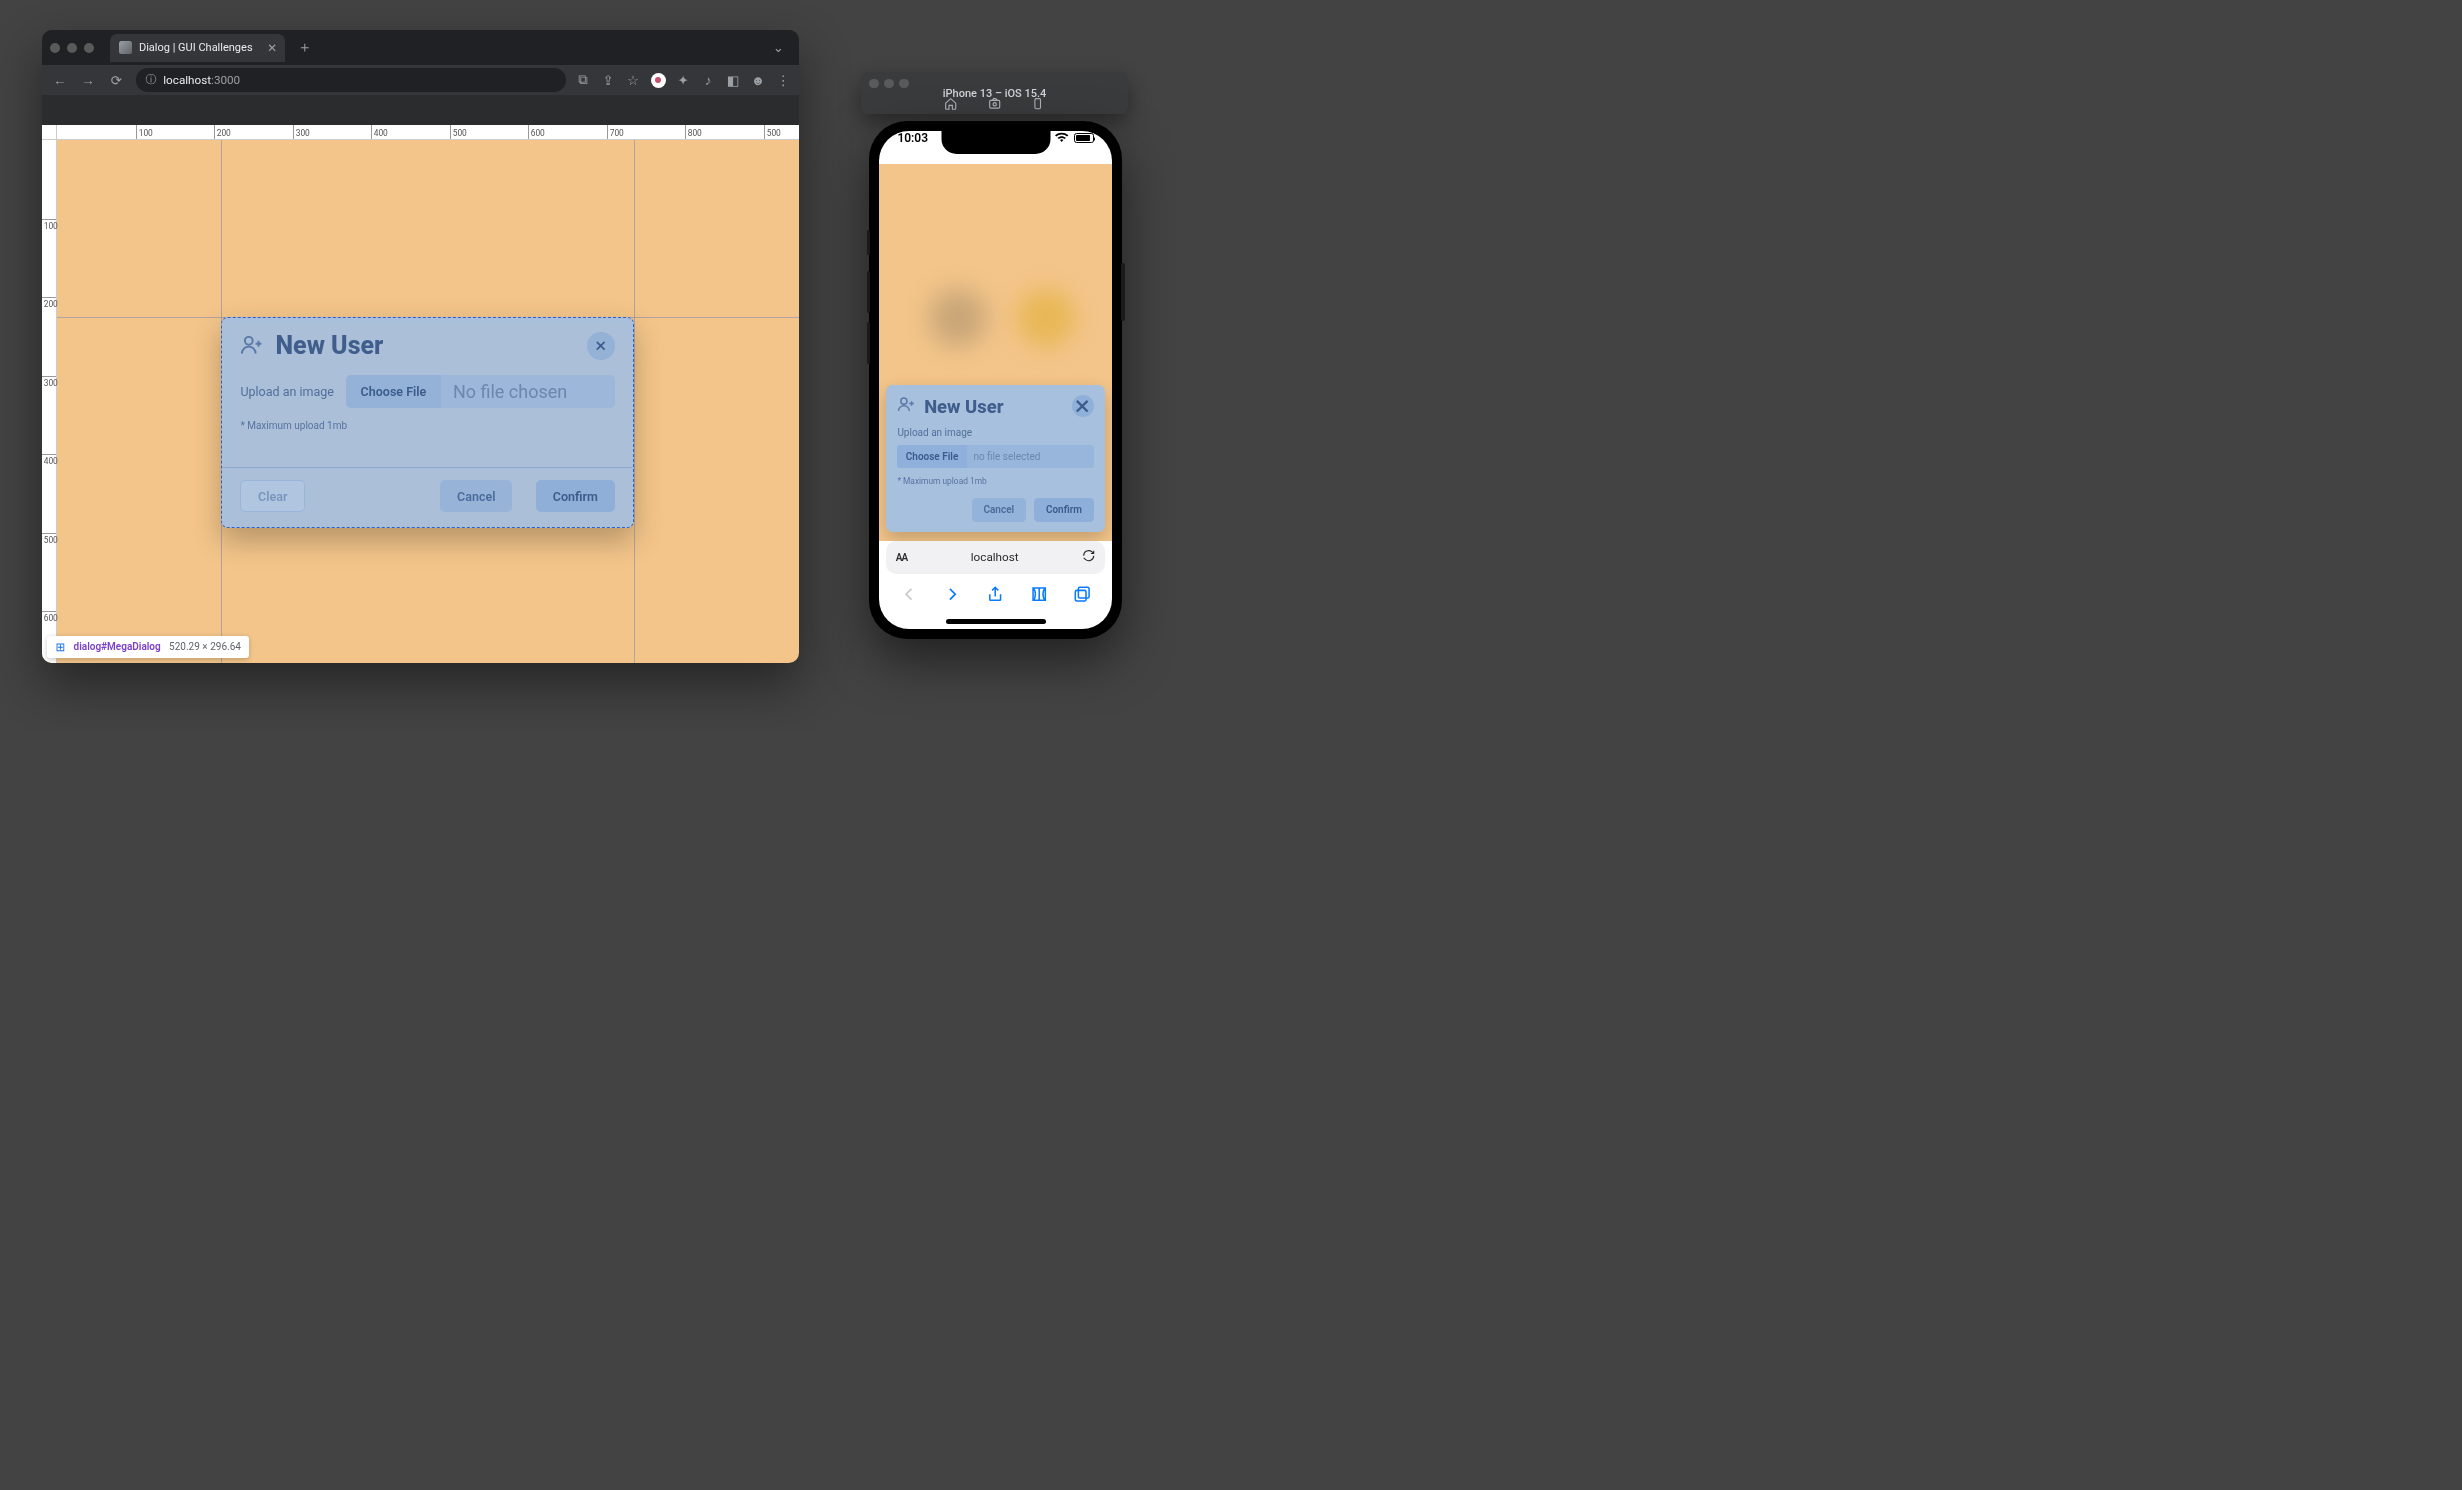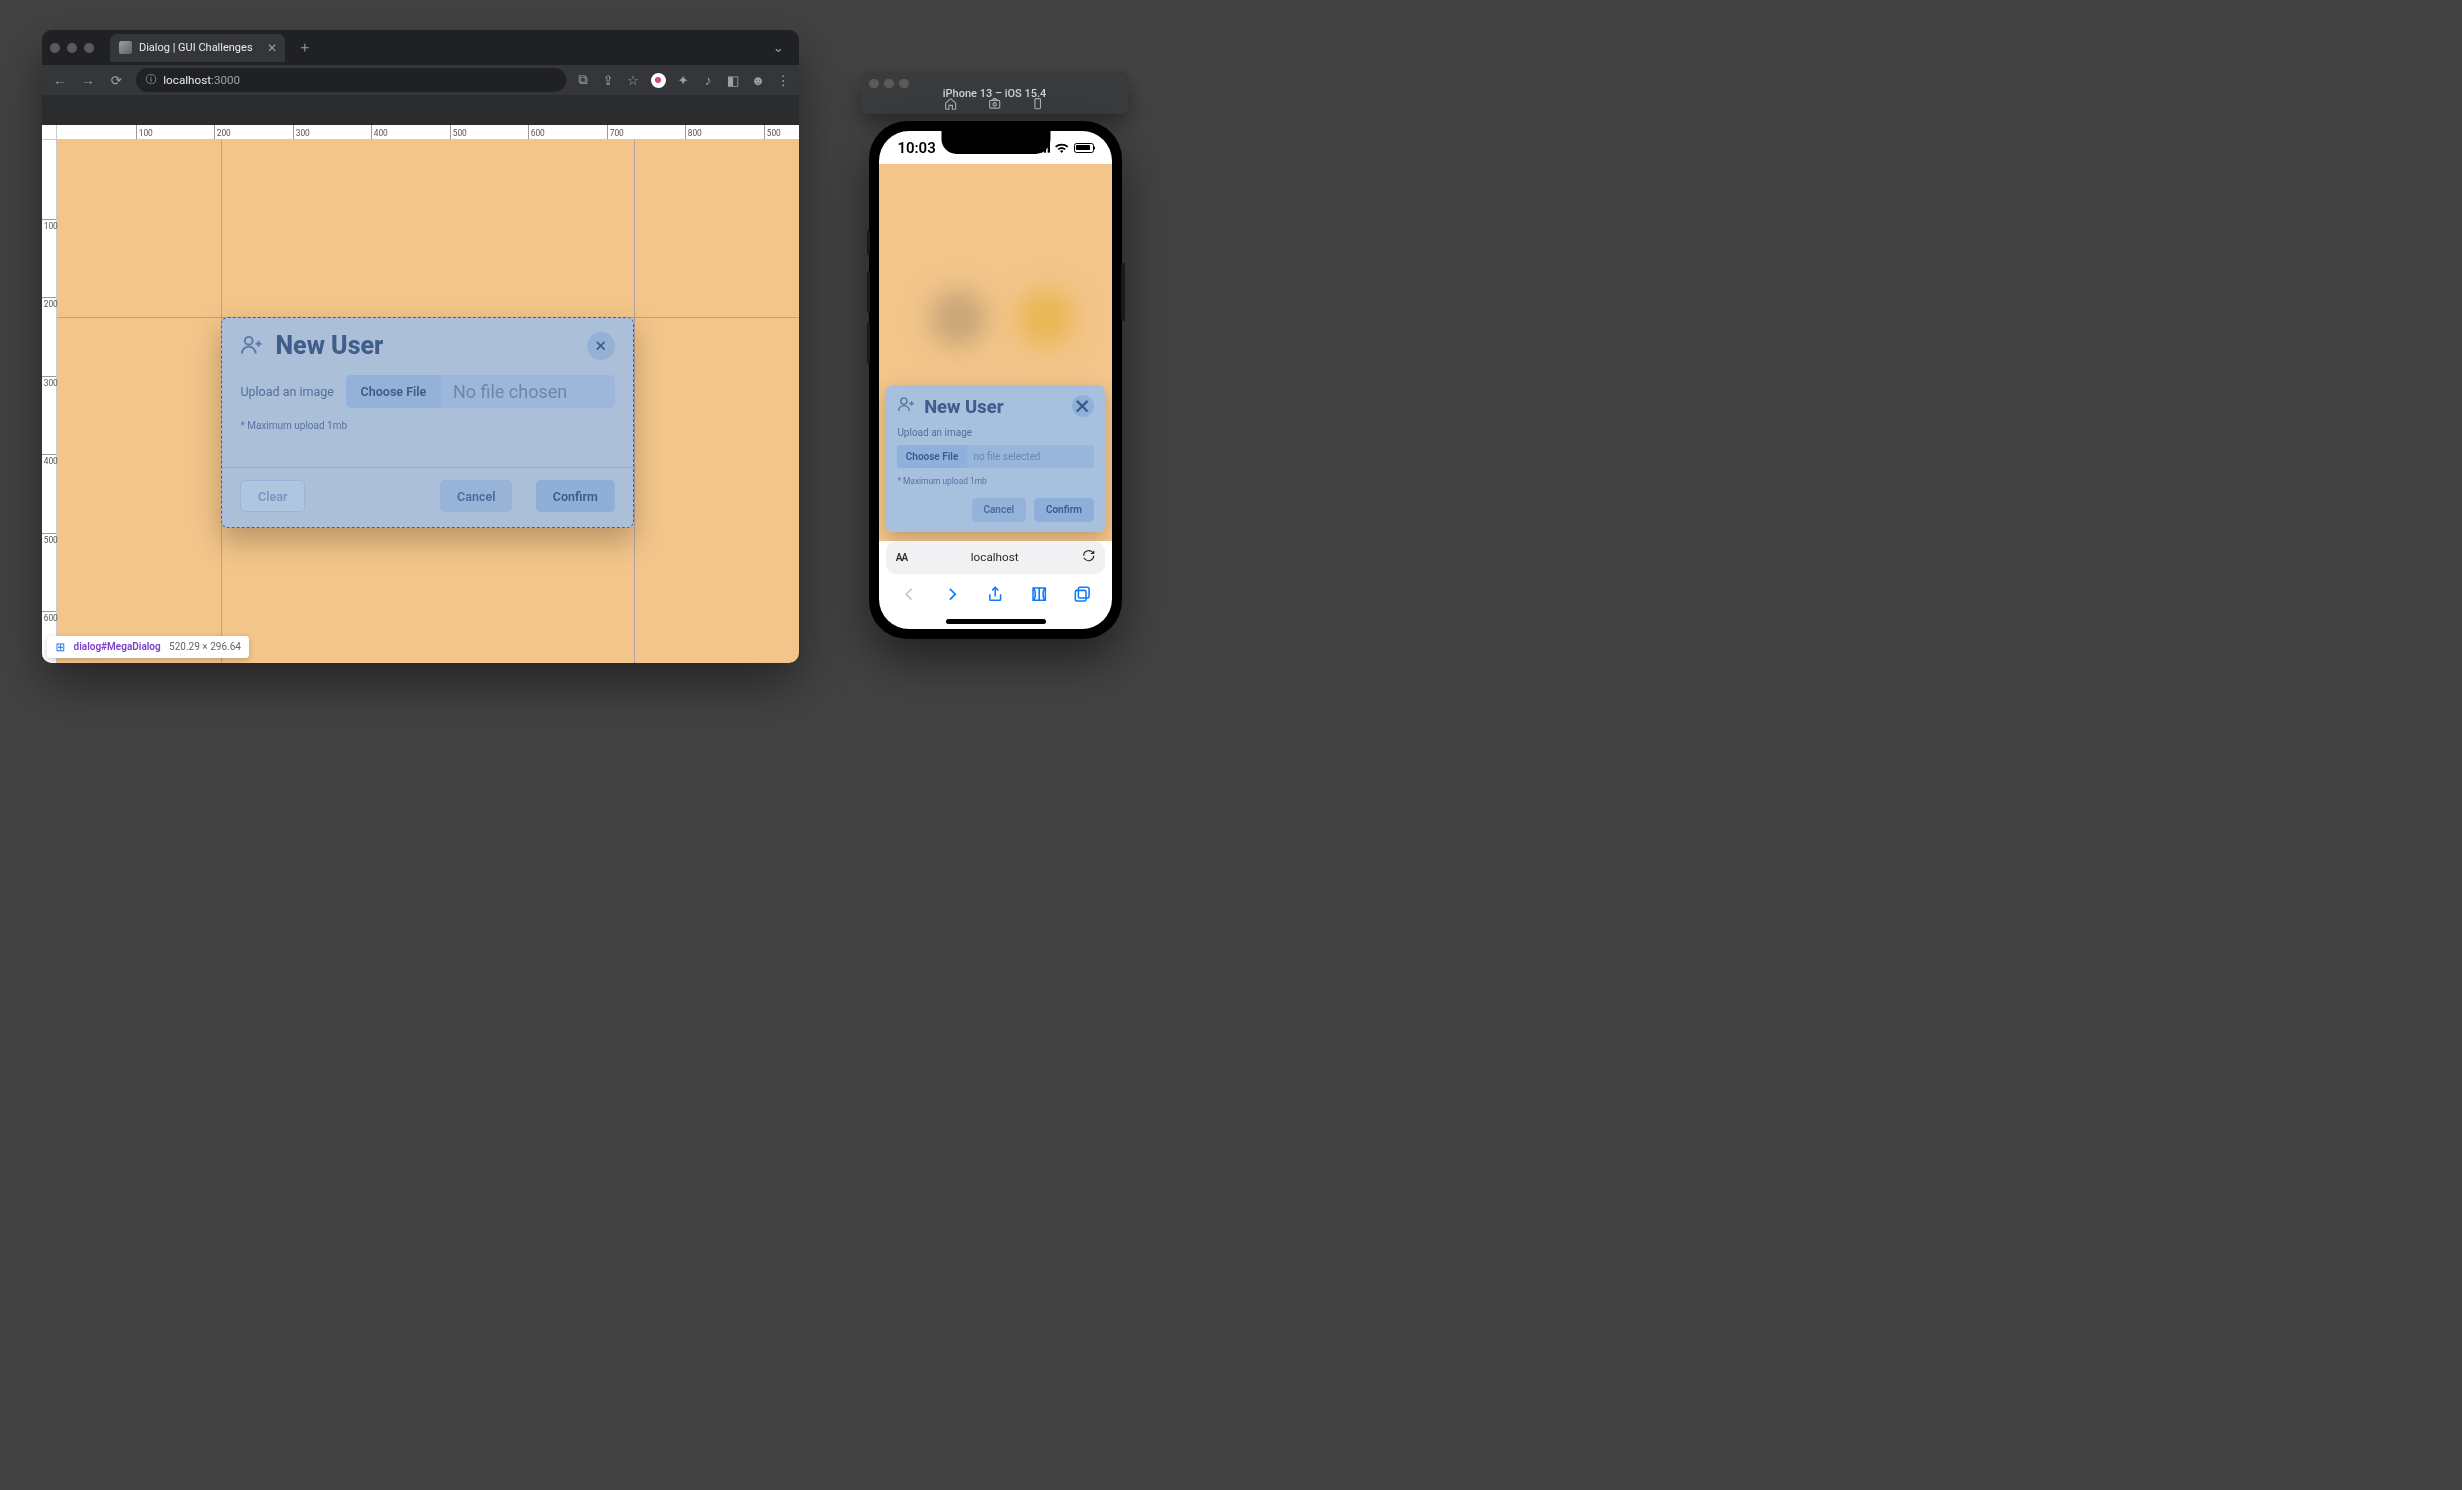--- a/index.html
+++ b/index.html
@@ -137,21 +137,21 @@
     background:#000; border-radius:38px; padding:10px;
     box-shadow: 0 21px 50px rgba(0,0,0,.5);
   }
   .phone .btn-side{position:absolute;background:#1a1a1a;border-radius:2.5px;}
   .phone .b1{right:-2.5px;top:142px;width:3.3px;height:58px;}
   .phone .b2{left:-2.5px;top:109px;width:3.3px;height:25px;}
   .phone .b3{left:-2.5px;top:150px;width:3.3px;height:42px;}
   .phone .b4{left:-2.5px;top:201px;width:3.3px;height:42px;}
   .screen{width:100%;height:100%;background:#fff;border-radius:30px;overflow:hidden;position:relative;display:flex;flex-direction:column;}
   .notch{position:absolute;top:0;left:50%;transform:translateX(-50%);width:109px;height:23.4px;background:#000;border-radius:0 0 15px 15px;z-index:5;}
-  .status{height:33px;display:flex;align-items:center;padding:0 18.4px;font-size:15px;font-weight:600;color:#000;}
+  .status{height:33px;display:flex;align-items:flex-start;padding:0 18.4px;font-size:12px;font-weight:600;color:#000;}
   .status .right{margin-left:auto;display:flex;gap:5px;align-items:center;}
   .sig svg{width:14px;height:10px;}
   .wifi svg{width:13.4px;height:10px;}
   .batt{width:20px;height:10px;border:1.3px solid #000;border-radius:2.5px;position:relative;}
   .batt::after{content:"";position:absolute;right:-2.5px;top:2.5px;width:1.7px;height:4.2px;background:#000;border-radius:0 1.7px 1.7px 0;}
   .batt .fill{position:absolute;inset:1.3px 2.5px 1.3px 1.3px;background:#000;border-radius:0.8px;}
 
   .safari-body{flex:1;background:#f3c58a;position:relative;overflow:hidden;}
   .blur-blob{position:absolute;width:58px;height:58px;border-radius:50%;filter:blur(11.7px);}
   .blob1{left:50px;top:125px;background:#c9a678;}

